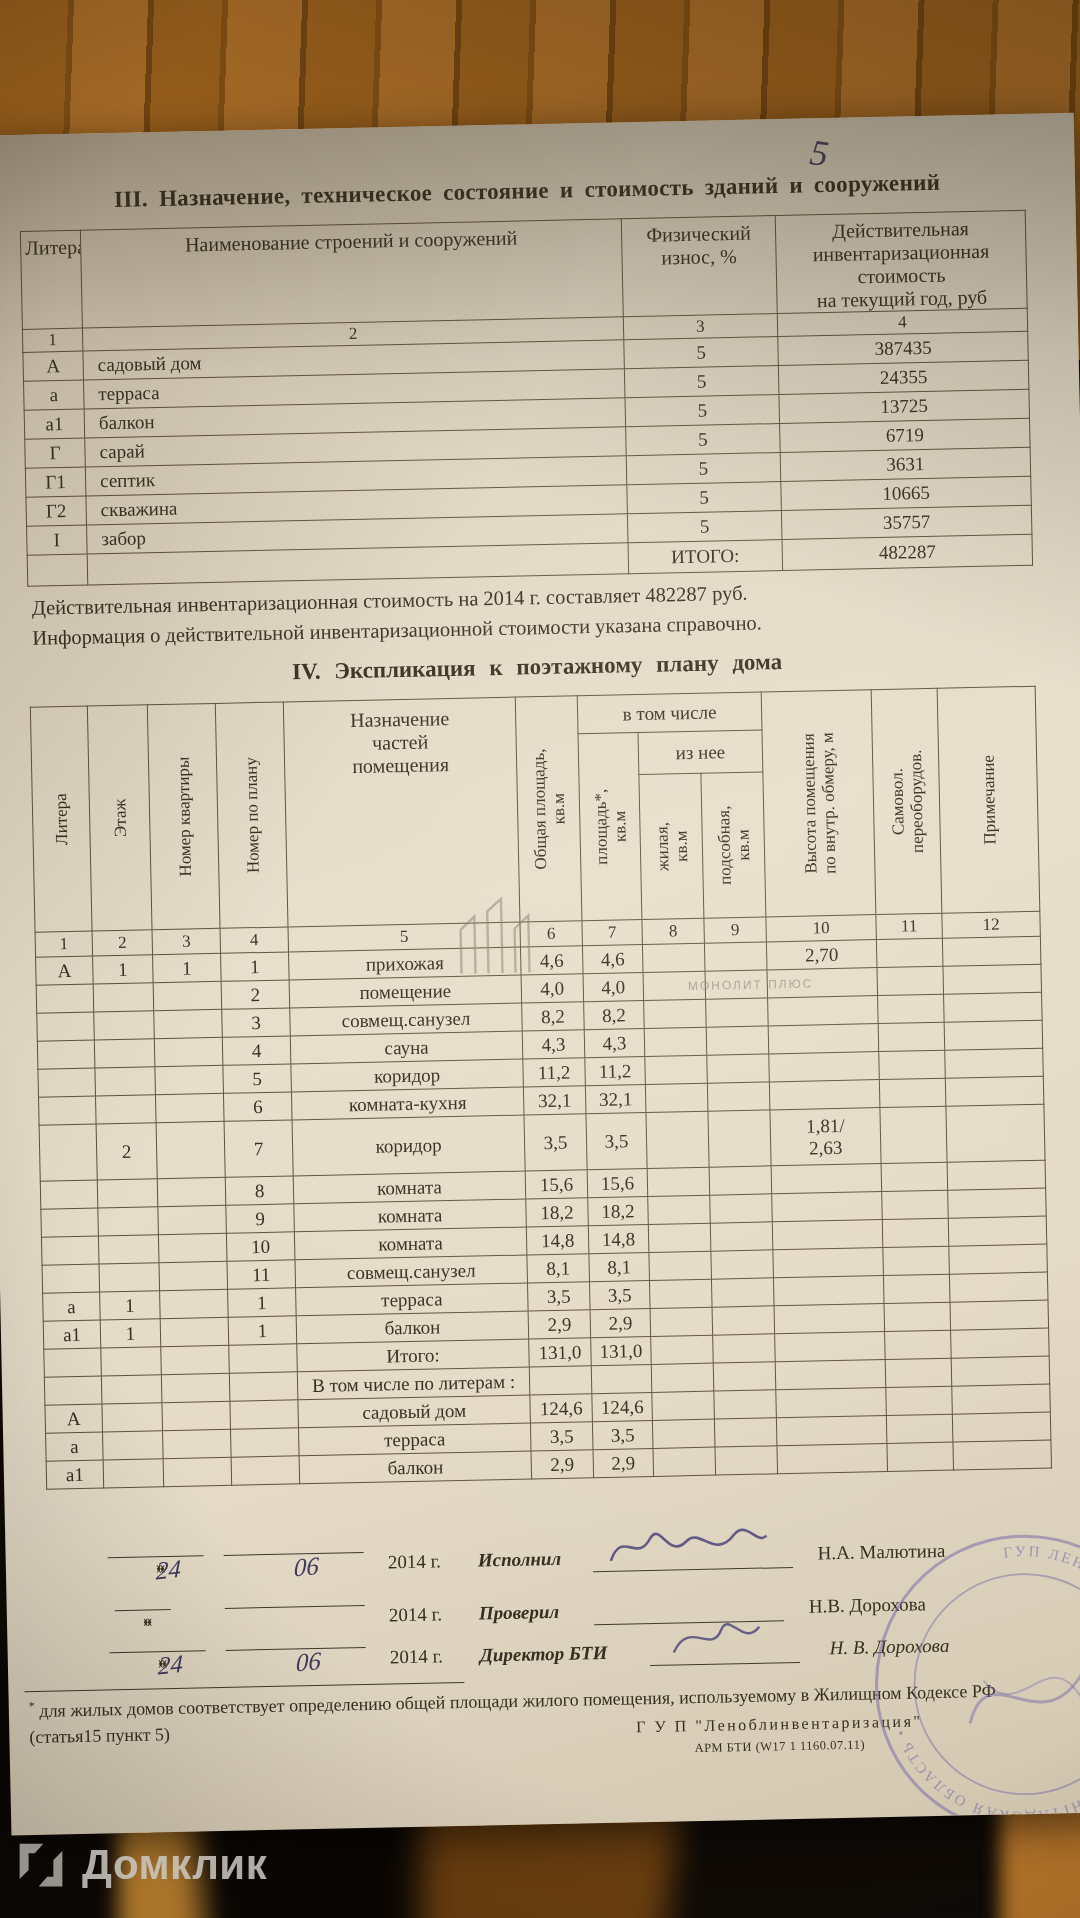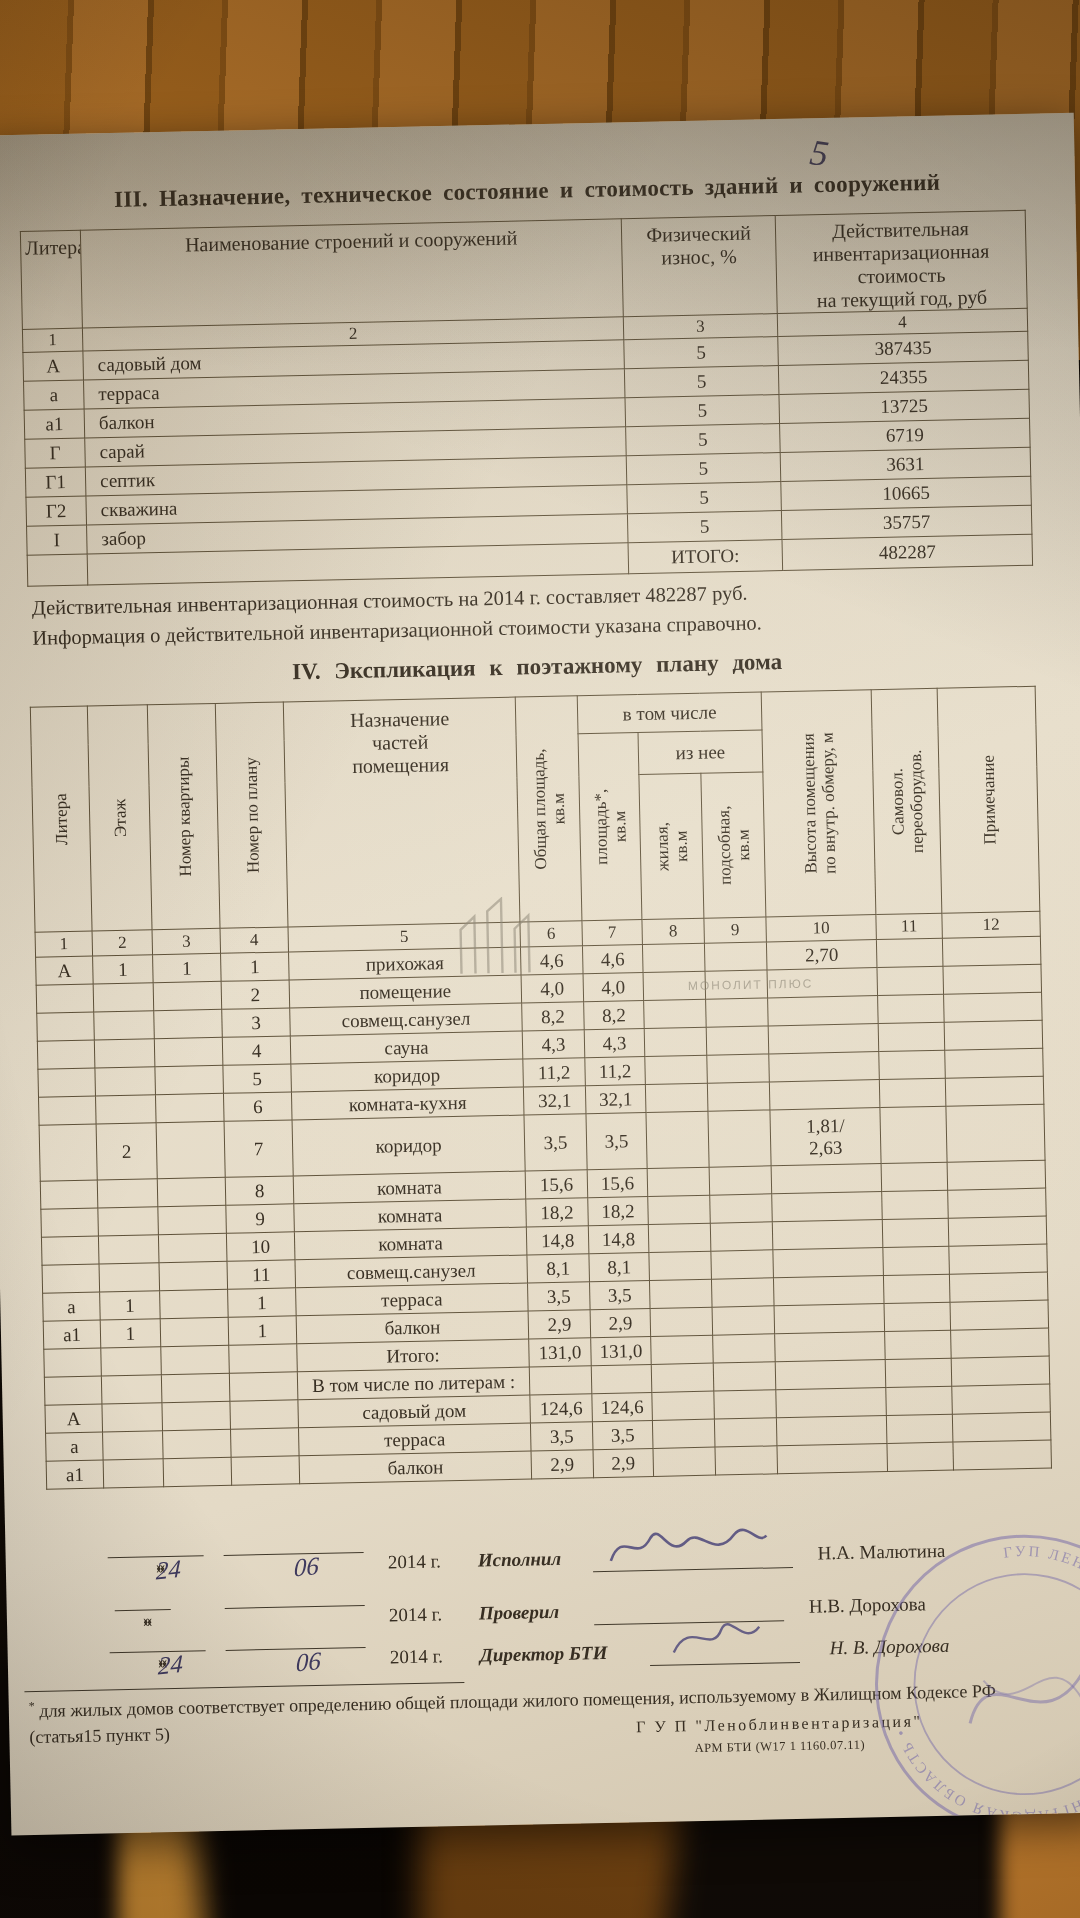--- a/index.html
+++ b/index.html
@@ -598,13 +598,20 @@
       <text font-size="15" font-family="Liberation Serif, serif" fill="#6f63a8" opacity=".6" letter-spacing="2.5">
         <textPath href="#ringpath">ГУП  ЛЕНОБЛИНВЕНТАРИЗАЦИЯ  •  ЛЕНИНГРАДСКАЯ  ОБЛАСТЬ  •</textPath>
       </text>
       <path d="M100 190 C130 120 170 230 225 150" fill="none" stroke="#6f63a8" stroke-width="3" opacity=".5"></path>
       <path d="M120 150 C150 200 190 120 215 185" fill="none" stroke="#6f63a8" stroke-width="2" opacity=".4"></path>
     </svg>
   </div>
 
   <div class="vignette"></div>
 
+  <div class="domclick">
+    <svg width="54" height="54" viewBox="0 0 48 48">
+      <path d="M5 5 h21 l-7.5 8.5 H13 v15 l-8 8 z" fill="rgba(185,182,176,.8)"></path>
+      <path d="M43 43 h-21 l7.5-8.5 H35 v-15 l8-8 z" fill="rgba(185,182,176,.8)"></path>
+    </svg>
+    <span class="dtxt">Домклик</span>
+  </div>
 </div>
 
 </body></html>

